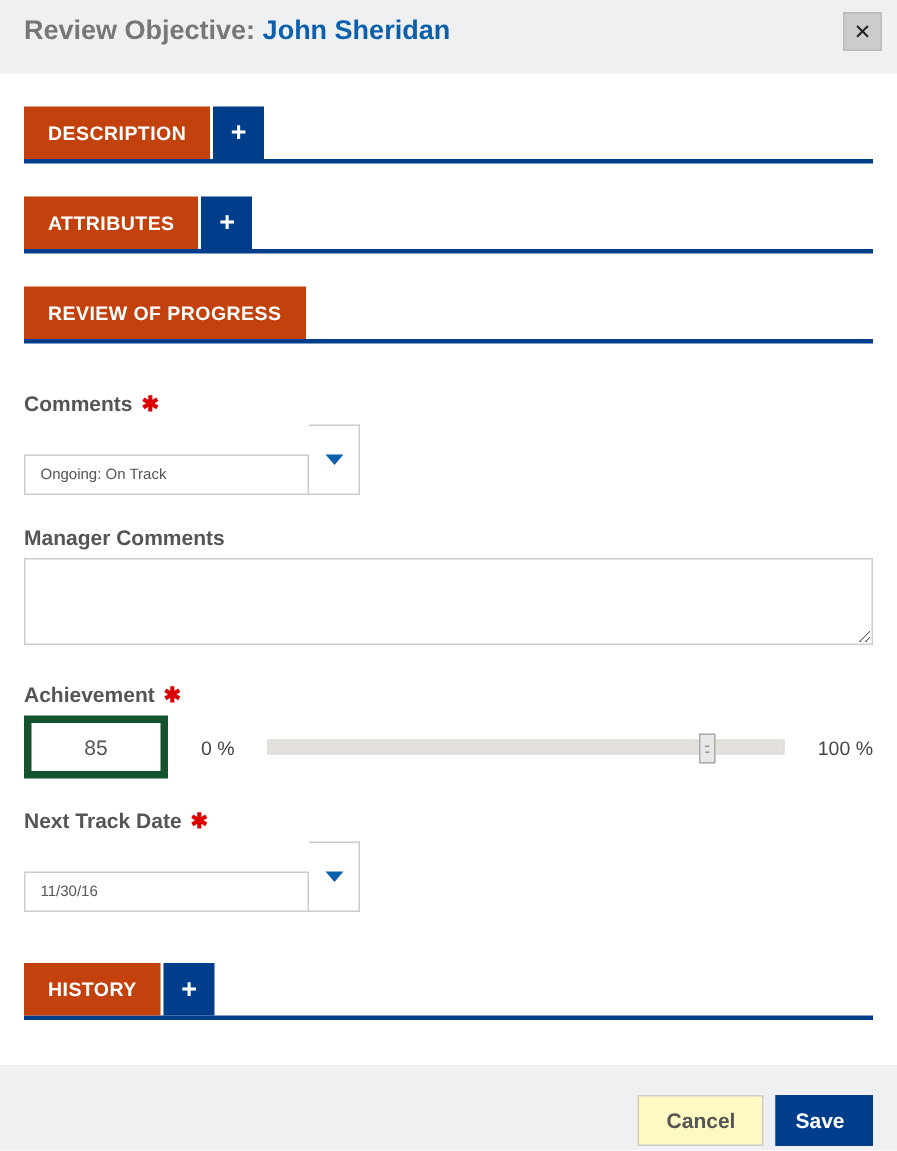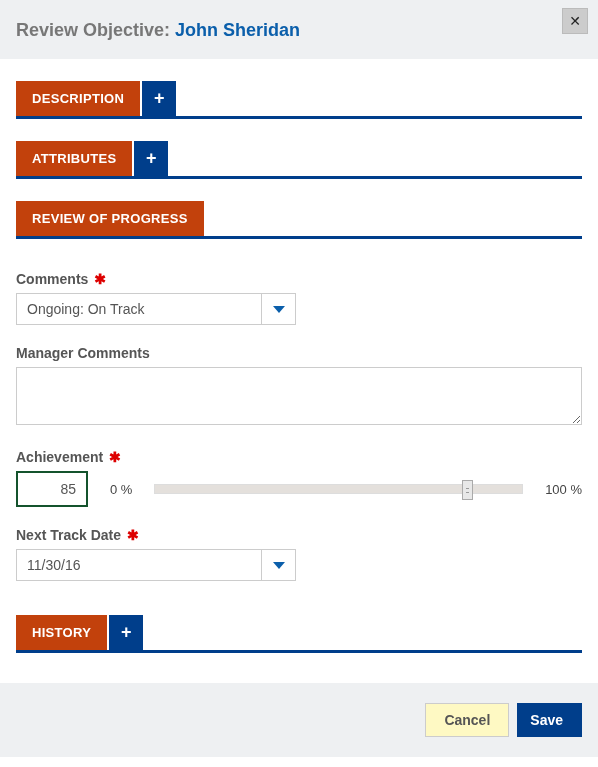--- a/index.html
+++ b/index.html
@@ -25,21 +25,20 @@
       align-items: center;
       justify-content: center;
       cursor: pointer;
       font-size: 14px;
       color: #222;
     }
     .page-title {
       font-size: 18px;
       color: #777;
       font-weight: 600;
-      margin-top: 10px;
     }
     .page-title-link { color: #0b5fab; }
     .section-wrap {
       padding: 0 16px;
       margin-top: 22px;
     }
     .tab-row {
       display: flex;
       gap: 2px;
       border-bottom: 3px solid #003e8b;
@@ -75,24 +74,25 @@
       margin-bottom: 6px;
     }
     .field-label-first { margin-top: 18px; }
     .req-star { color: #d00; font-size: 14px; margin-left: 2px; }
     .input-row {
       display: flex;
     }
     .text-input {
       border: 1px solid #ccc;
       padding: 7px 10px;
-      font-size: 14px;
-      color: #555;
-      width: 246px;
+      font-size: 10px;
+      color: #555;
+      width: 190px;
       background: #fff;
+      margin-top: 20px;
     }
     .caret-btn {
       width: 34px;
       border: 1px solid #ccc;
       border-left: none;
       display: flex;
       align-items: center;
       justify-content: center;
       cursor: pointer;
       background: #fff;
@@ -112,26 +112,26 @@
       font-family: inherit;
       font-size: 13px;
     }
     .ach-row {
       display: flex;
       align-items: center;
       gap: 22px;
       margin-top: 6px;
     }
     .ach-input {
-      width: 72px;
-      border: 2px solid #14532d;
+      width: 96px;
+      border: 5px solid #14532d;
       padding: 8px 10px;
       font-size: 14px;
       color: #555;
-      text-align: right;
+      text-align: center;
     }
     .pct-label { font-size: 13px; color: #444; }
     .slider-track {
       flex: 1;
       height: 10px;
       background: #e4e0dc;
       border: 1px solid #ddd;
       position: relative;
     }
     .slider-thumb {

